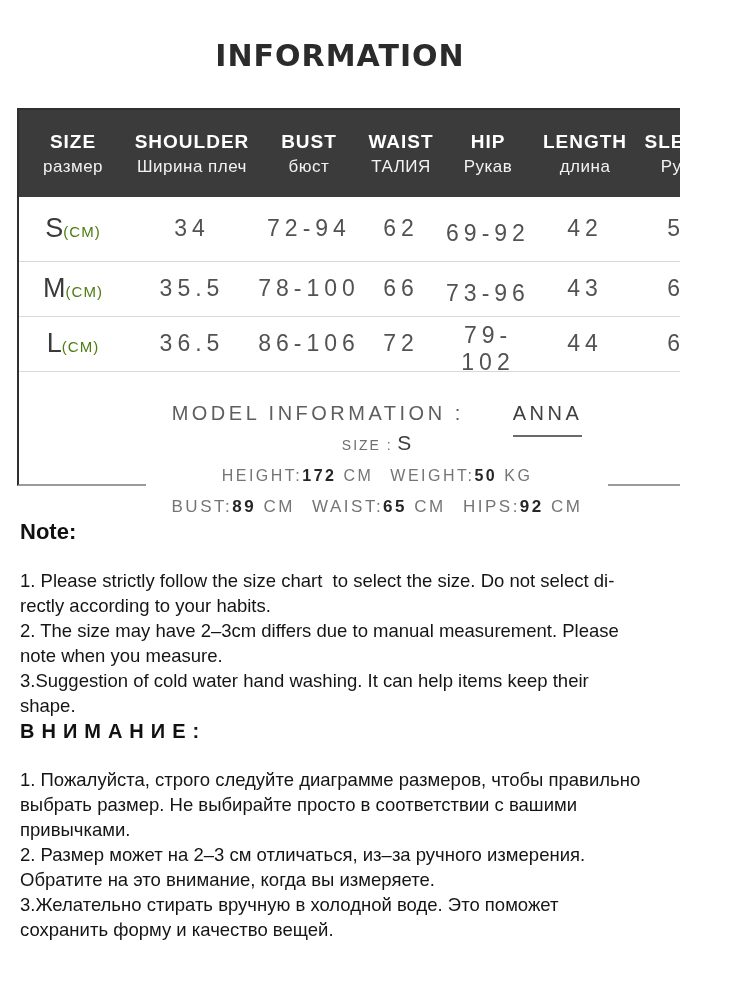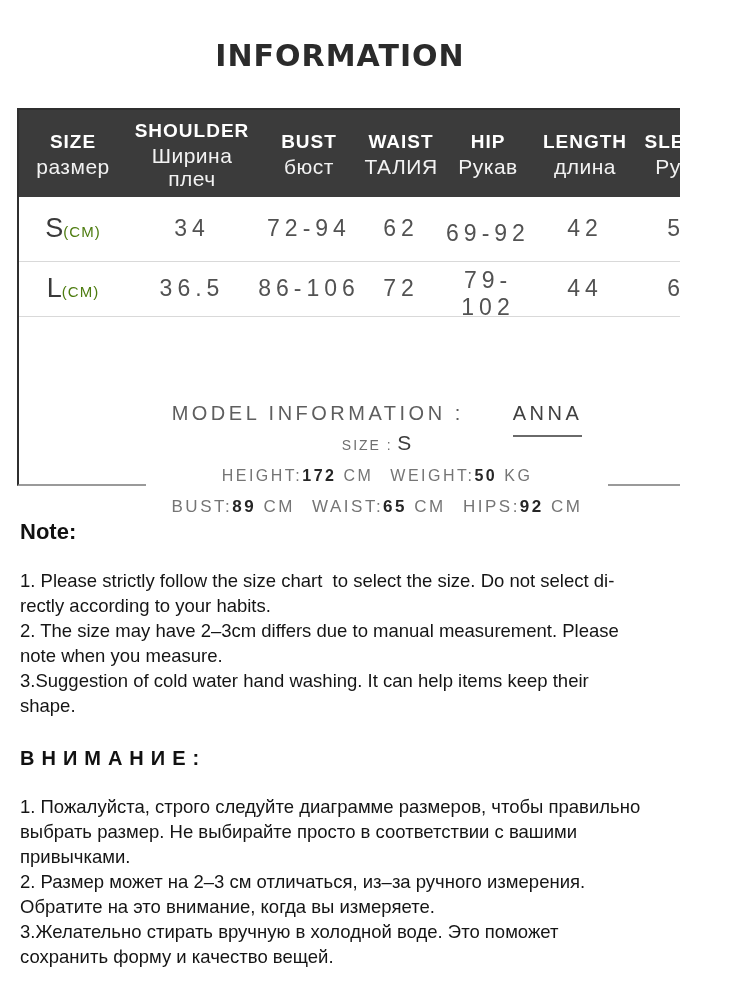--- a/index.html
+++ b/index.html
@@ -28,21 +28,21 @@
     background:#ffffff;
   }
   table.size-table { width:716px; border-collapse:collapse; table-layout:fixed; }
   thead tr { background:#3b3b3b; height:87px; }
   th { font-weight:normal; vertical-align:middle; padding:0; }
   .th-en {
     display:block; color:#ffffff; font-size:19px; font-weight:bold;
     letter-spacing:1px; line-height:26px;
   }
   .th-ru {
-    display:block; color:#f2f2f2; font-size:21px; font-weight:normal;
+    display:block; color:#f2f2f2; font-size:17px; font-weight:normal;
     letter-spacing:0.5px; line-height:23px;
   }
   tbody tr { height:55px; }
   tbody tr:first-child { height:64px; }
   tbody td {
     border-bottom:1px solid #d9d9d9;
     text-align:center; vertical-align:middle;
     color:#525252; font-size:23px; letter-spacing:5px;
   }
   td.td-size { letter-spacing:0; }
@@ -75,21 +75,20 @@
   .note-heading {
     margin-top:33px;
     font-size:22px; font-weight:bold; color:#111111; line-height:26px;
   }
   .note-body {
     margin-top:23px;
     font-size:18.5px; color:#151515; line-height:25px;
     white-space:pre-line; width:714px;
   }
   .attention-heading {
-    margin-top:27px;
     font-size:20px; font-weight:bold; color:#111111;
     letter-spacing:7px; line-height:26px;
   }
   .note-body.ru { }
 </style>
 </head>
 <body>
 
 <div class="page">
 
@@ -142,20 +141,31 @@
         <tr>
           <td class="td-size">
             <span class="size-letter">S</span><span class="size-unit">(CM)</span>
           </td>
           <td>34</td>
           <td>72-94</td>
           <td>62</td>
           <td><span class="shift-down">69-92</span></td>
           <td>42</td>
           <td>59</td>
+        </tr>
+        <tr>
+          <td class="td-size">
+            <span class="size-letter">M</span><span class="size-unit">(CM)</span>
+          </td>
+          <td>35.5</td>
+          <td>78-100</td>
+          <td>66</td>
+          <td><span class="shift-down">73-96</span></td>
+          <td>43</td>
+          <td>60</td>
         </tr>
         <tr>
           <td class="td-size">
             <span class="size-letter">L</span><span class="size-unit">(CM)</span>
           </td>
           <td>36.5</td>
           <td>86-106</td>
           <td>72</td>
           <td><span class="shift-down">79-102</span></td>
           <td>44</td>

